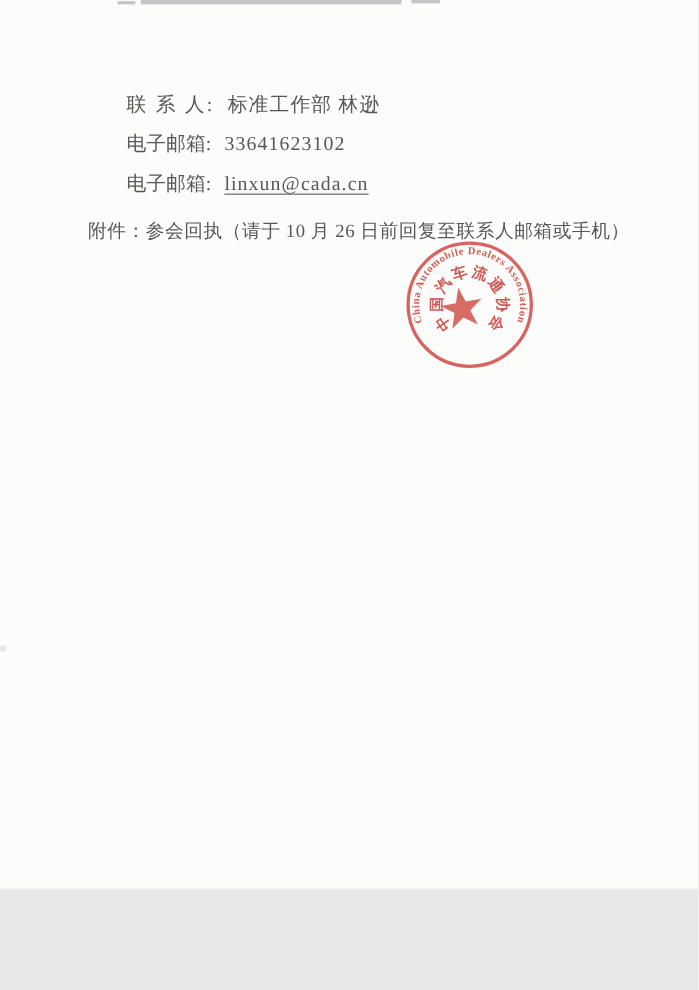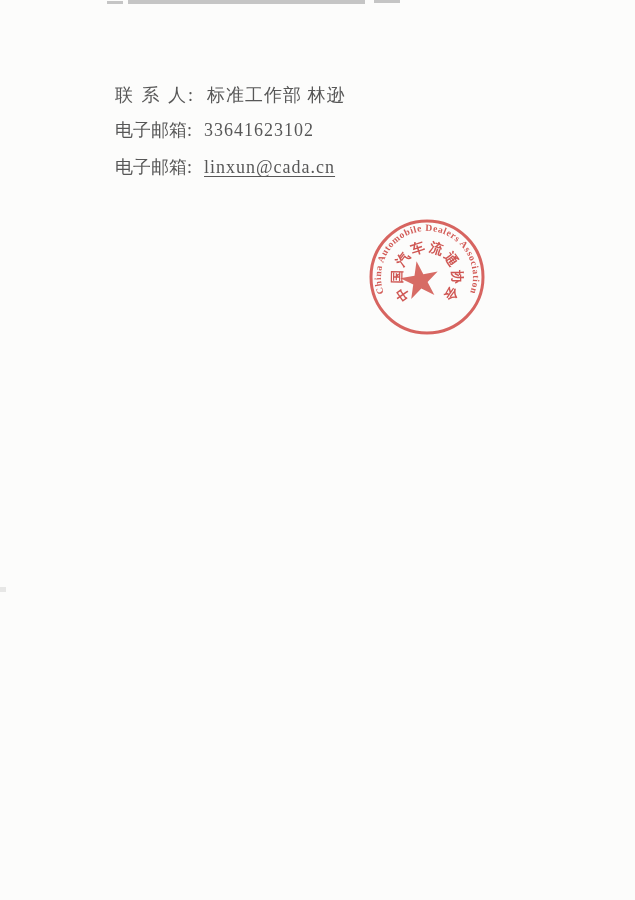--- a/index.html
+++ b/index.html
@@ -1,17 +1,17 @@
 <!DOCTYPE html>
 <html><head>
 <meta charset="utf-8">
 <style>
   html,body { margin:0; padding:0; background:#e8e8e8; }
   .page {
-    position:relative; width:635px; height:900px; margin:0 auto;
+    position:relative; width:635px; height:808px; margin:0 auto;
     background:#fcfcfb; overflow:hidden;
     font-family:"Liberation Serif", serif;
   }
   
   .artifact { position:absolute; background:#b3b3b3; opacity:.75; }
   .art-a { left:107px; top:1px; width:16px; height:3px; }
   .art-b { left:128px; top:0;   width:237px; height:4px; }
   .art-c { left:374px; top:0;   width:26px; height:3px; }
   .art-d { left:0; top:587px; width:6px; height:5px; background:#d9d9d9; opacity:.6; }
 
@@ -60,20 +60,21 @@
       <span class="lbl">联 系 人:</span><span class="val">标准工作部 林逊</span>
     </div>
     <div class="cline l2">
       <span class="lbl">电子邮箱:</span><span class="val">33641623102</span>
     </div>
     <div class="cline l3">
       <span class="lbl">电子邮箱:</span><span class="val underline">linxun@cada.cn</span>
     </div>
   </div>
 
+  <div class="attachment">附件：参会回执（请于 10 月 26 日前回复至联系人邮箱或手机）</div>
 
 
   <svg class="stamp" viewBox="0 0 124 124" xmlns="http://www.w3.org/2000/svg">
     <circle cx="62" cy="62" r="56" fill="none" stroke="#d5504b" stroke-width="3"></circle>
     <path id="enArc" d="M 25.8 90.3 A 46 46 0 1 1 98.2 90.3" fill="none"></path>
     <text class="en" fill="#cf4540">
       <textPath href="#enArc" startOffset="50%" text-anchor="middle">China Automobile Dealers Association</textPath>
     </text>
     <g fill="#cc403c" text-anchor="middle">
       <text class="cn" transform="translate(62 62) rotate(-125)  translate(0 -30)" dominant-baseline="central">中</text>

